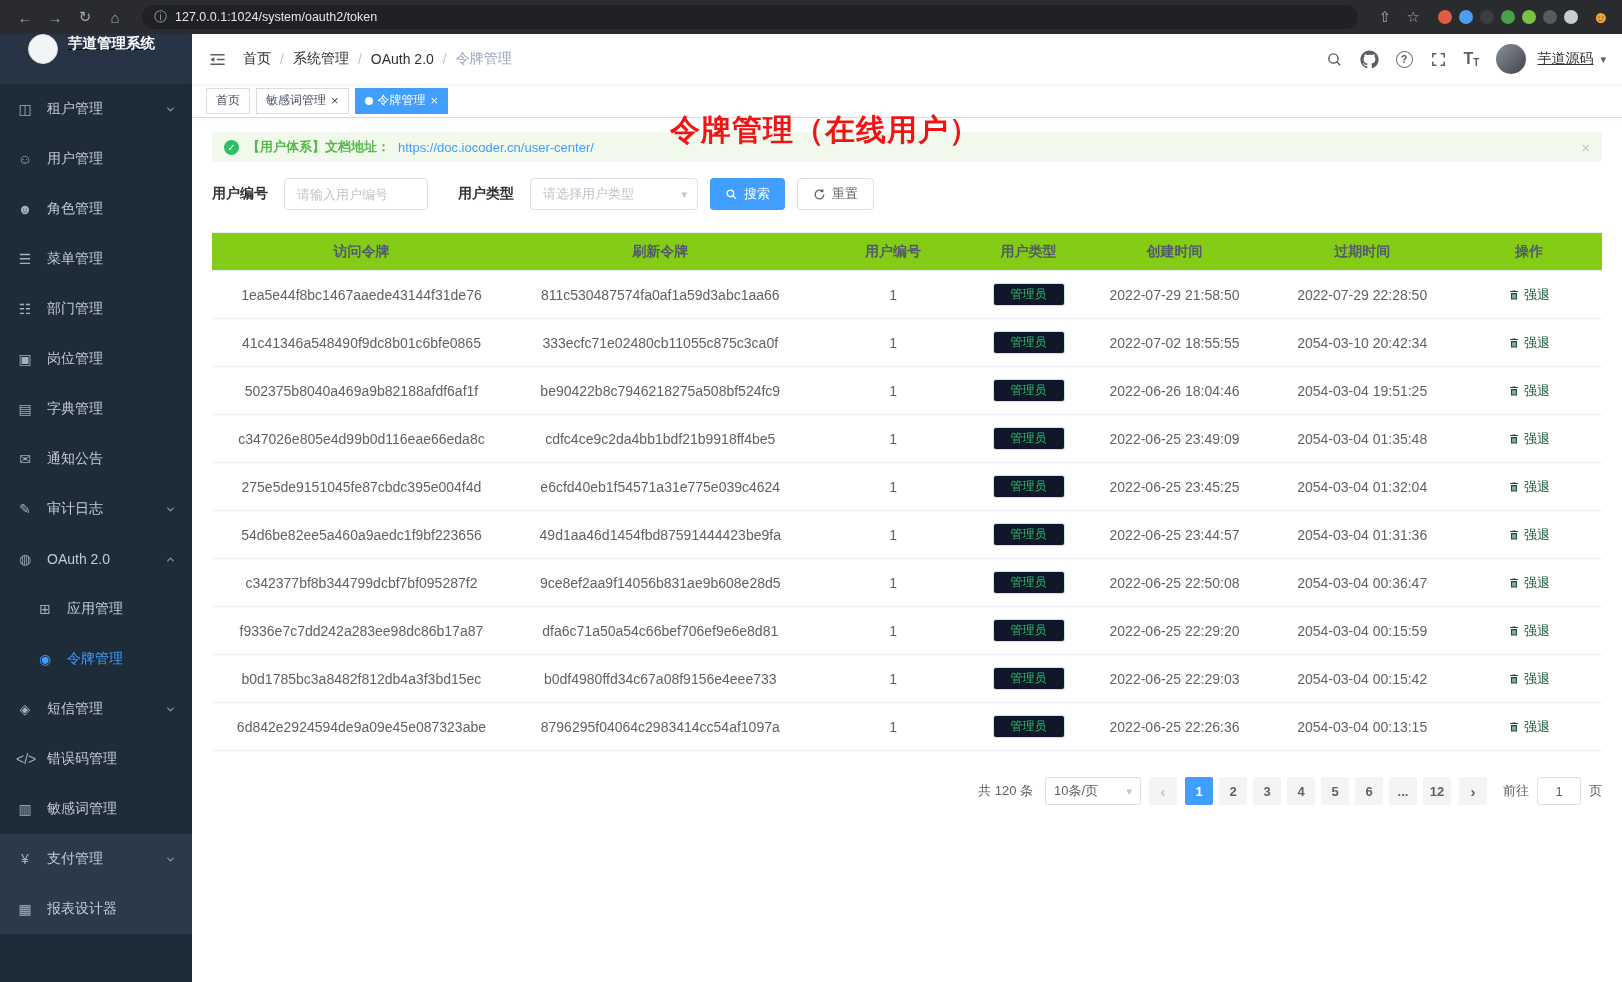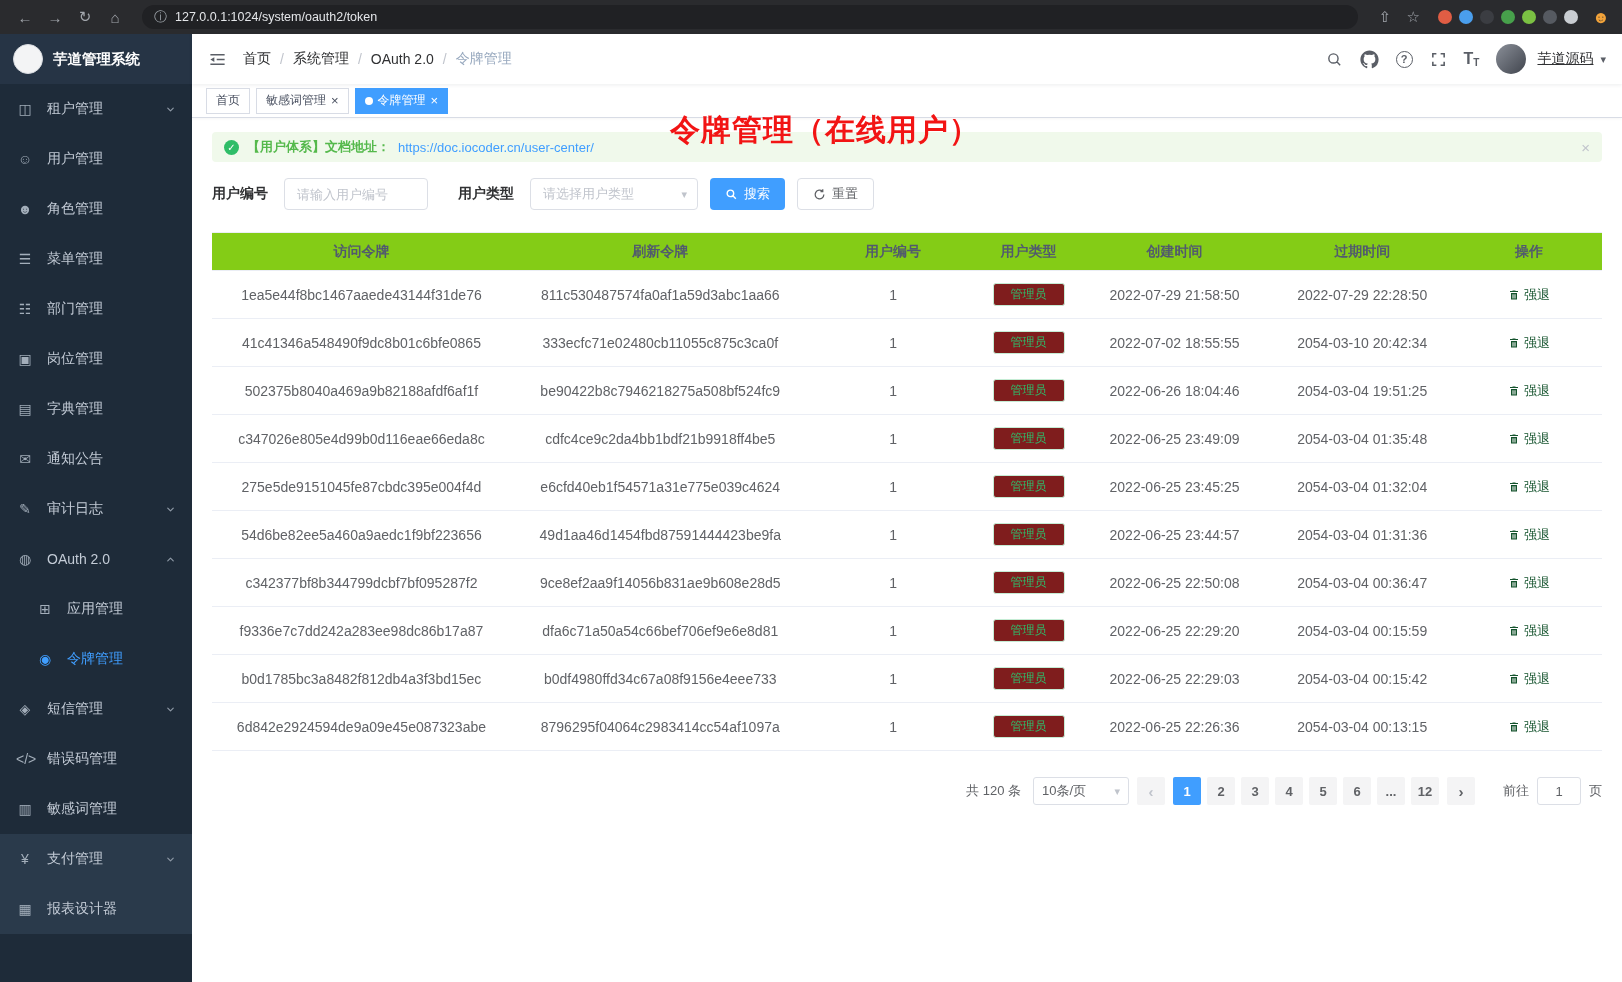--- a/index.html
+++ b/index.html
@@ -14,21 +14,21 @@
   .info-ic { color:#9aa0a6; font-size:13px; }
   .url-text { color:#e4e6e9; font-size:12.5px; white-space:nowrap; overflow:hidden; }
   .action-tray { display:flex; gap:2px; }
   .ext-tray { display:flex; align-items:center; gap:7px; margin:0 8px; }
   .ext-dot { width:14px; height:14px; border-radius:50%; display:inline-block; cursor:pointer; }
   .profile-face { color:#f2a33a; font-size:17px; margin-left:2px; cursor:pointer; line-height:1; }
 
   
   .app { display:flex; height:948px; }
   .sidebar { width:192px; background:#1e2b39; display:flex; flex-direction:column; flex-shrink:0; }
-  .logo { height:50px; background:#263445; display:flex; align-items:center; padding:0 13px; gap:10px; }
+  .logo { height:50px; background:#263445; display:flex; padding:0 28px; gap:10px;text-decoration:underline; }
   .logo-img { width:30px; height:30px; border-radius:50%; background:#f3f4f5; border:1px solid #d8dbe0; flex-shrink:0; }
   .app-title { color:#fff; font-size:14.5px; font-weight:bold; white-space:nowrap; }
   .menu { flex:1; overflow:hidden; }
   .menu-item { height:50px; display:flex; align-items:center; padding:0 16px; gap:13px; font-size:14px; color:#c3cbd6; cursor:pointer; }
   .menu-item .mi-icon { width:18px; text-align:center; font-size:14px; color:#a3aeba; flex-shrink:0; }
   .menu-item .mi-label { flex:1; white-space:nowrap; overflow:hidden; }
   .menu-item .mi-arrow { color:#8d98a5; display:flex; }
   .menu-item .mi-arrow.up svg { transform:rotate(180deg); }
   .menu-item.child { padding-left:36px; }
   .menu-item.active, .menu-item.active .mi-icon { color:#409eff; }
@@ -80,33 +80,33 @@
   .sel-caret { color:#c0c4cc; font-size:11px; }
   .gap-lg { width:30px; flex-shrink:0; }
   .gap-md { width:12px; flex-shrink:0; }
   .btn-search { height:32px; padding:0 15px; background:#409eff; color:#fff; border:none; border-radius:4px; display:inline-flex; align-items:center; gap:6px; font-size:13px; cursor:pointer; font-family:inherit; }
   .btn-reset { height:32px; padding:0 15px; background:#fff; color:#606266; border:1px solid #dcdfe6; border-radius:4px; display:inline-flex; align-items:center; gap:6px; font-size:13px; cursor:pointer; font-family:inherit; }
   .btn-ic { display:flex; }
 
   .tok-table { margin-top:22px; width:100%; border-collapse:collapse; font-size:14px; color:#606266; table-layout:fixed; }
   .tok-table th { height:38px; background:#84cc16; color:#515a6e; font-weight:bold; text-align:center; border-top:1px solid #ebeef5; border-bottom:1px solid #ebeef5; }
   .tok-table td { height:48px; text-align:center; border-bottom:1px solid #ebeef5; white-space:nowrap; overflow:hidden; }
-  .badge { display:inline-block; padding:3px 17px; font-size:12px; color:#2ebd6b; background:#7f1d1d; border:1px solid #c5ecd4; border-radius:3px; line-height:1.3; }
+  .badge { display:inline-block; padding:3px 17px; font-size:12px; color:#2ebd6b; background:#0f172a; border:1px solid #c5ecd4; border-radius:3px; line-height:1.3; }
   .force-btn { color:#14532d; font-size:13px; display:inline-flex; align-items:center; gap:4px; cursor:pointer; }
   .trash-ic { display:flex; }
 
   .pager { margin-top:26px; display:flex; align-items:center; justify-content:flex-end; gap:8px; font-size:13px; color:#606266; }
   .pg-total { margin-right:4px; }
   .size-select { width:96px; height:28px; border:1px solid #dcdfe6; border-radius:3px; display:flex; align-items:center; justify-content:space-between; padding:0 8px; background:#fff; cursor:pointer; color:#606266; }
   .pages { display:inline-flex; gap:6px; }
   .pg-btn { min-width:28px; height:28px; padding:0 4px; border-radius:2px; background:#f4f4f5; color:#606266; display:inline-flex; align-items:center; justify-content:center; font-weight:bold; cursor:pointer; }
   .pg-btn.active { background:#409eff; color:#fff; }
   .pg-btn.nav { font-size:15px; }
   .pg-btn.prev { color:#c0c4cc; }
-  .goto-label { margin-left:20px; }
+  .goto-label { margin-left:8px; }
   .goto-input { width:44px; height:28px; border:1px solid #dcdfe6; border-radius:3px; text-align:center; color:#606266; font-size:13px; outline:none; }
 
   .annotation { position:absolute; left:670px; top:68px; font-size:30px; font-weight:bold; color:#f21414; letter-spacing:1px; z-index:10; white-space:nowrap;margin-top:42px; }
 </style>
 </head>
 <body>
 
 <div class="browser-bar">
   <div class="nav-tray">
       <span class="nav-ic">←</span>

